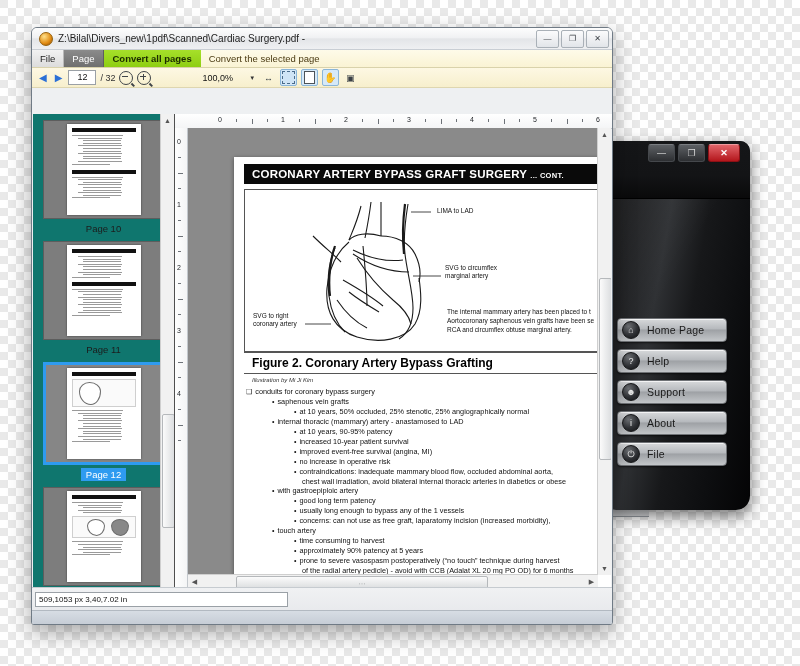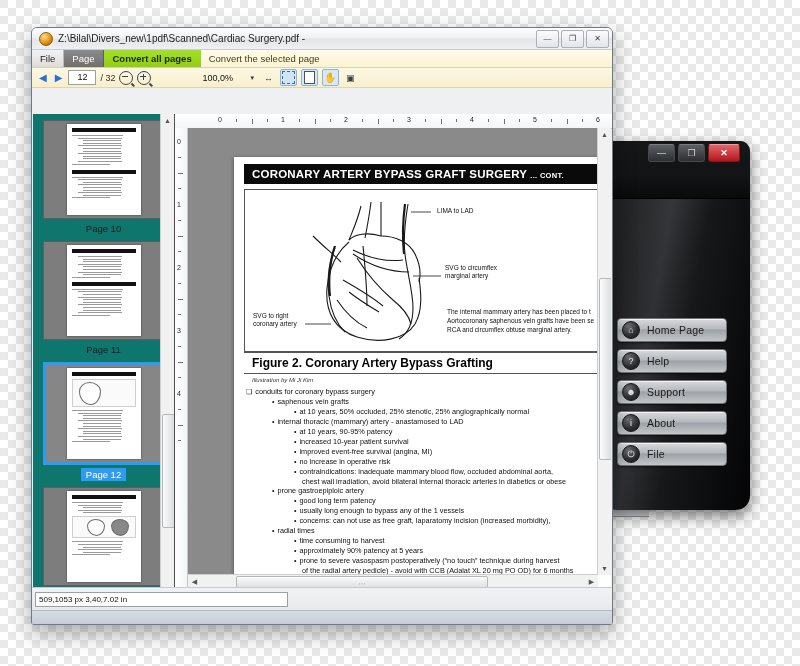--- a/index.html
+++ b/index.html
@@ -554,25 +554,25 @@
           <div class="b1"><span class="sq-bullet">❑</span><span>conduits for coronary bypass surgery</span></div>
           <div class="b2"><span class="sq-bullet">•</span><span>saphenous vein grafts</span></div>
           <div class="b3"><span class="sq-bullet">•</span><span>at 10 years, 50% occluded, 25% stenotic, 25% angiographically normal</span></div>
           <div class="b2"><span class="sq-bullet">•</span><span>internal thoracic (mammary) artery - anastamosed to LAD</span></div>
           <div class="b3"><span class="sq-bullet">•</span><span>at 10 years, 90-95% patency</span></div>
           <div class="b3"><span class="sq-bullet">•</span><span>increased 10-year patient survival</span></div>
           <div class="b3"><span class="sq-bullet">•</span><span>improved event-free survival (angina, MI)</span></div>
           <div class="b3"><span class="sq-bullet">•</span><span>no increase in operative risk</span></div>
           <div class="b3"><span class="sq-bullet">•</span><span>contraindications: inadequate mammary blood flow, occluded abdominal aorta,</span></div>
           <div class="b3c"><span>chest wall irradiation, avoid bilateral internal thoracic arteries in diabetics or obese</span></div>
-          <div class="b2"><span class="sq-bullet">•</span><span>prone gastroepiploic artery</span></div>
+          <div class="b2"><span class="sq-bullet">•</span><span>with gastroepiploic artery</span></div>
           <div class="b3"><span class="sq-bullet">•</span><span>good long term patency</span></div>
           <div class="b3"><span class="sq-bullet">•</span><span>usually long enough to bypass any of the 1 vessels</span></div>
           <div class="b3"><span class="sq-bullet">•</span><span>concerns: can not use as free graft, laparatomy incision (increased morbidity),</span></div>
-          <div class="b2"><span class="sq-bullet">•</span><span>radial times</span></div>
+          <div class="b2"><span class="sq-bullet">•</span><span>touch artery</span></div>
           <div class="b3"><span class="sq-bullet">•</span><span>time consuming to harvest</span></div>
           <div class="b3"><span class="sq-bullet">•</span><span>approximately 90% patency at 5 years</span></div>
           <div class="b3"><span class="sq-bullet">•</span><span>prone to severe vasospasm postoperatively (“no touch” technique during harvest</span></div>
           <div class="b3c"><span>of the radial artery pedicle) - avoid with CCB (Adalat XL 20 mg PO OD) for 6 months</span></div>
           <div class="b1"><span class="sq-bullet">❑</span><span>redo bypass grafting</span></div>
           <div class="b2"><span class="sq-bullet">•</span><span>operative mortality 2-3 times higher than first operation</span></div>
           <div class="b2"><span>10% perioperative MI rate</span></div>
         </div>
     </div>
 

